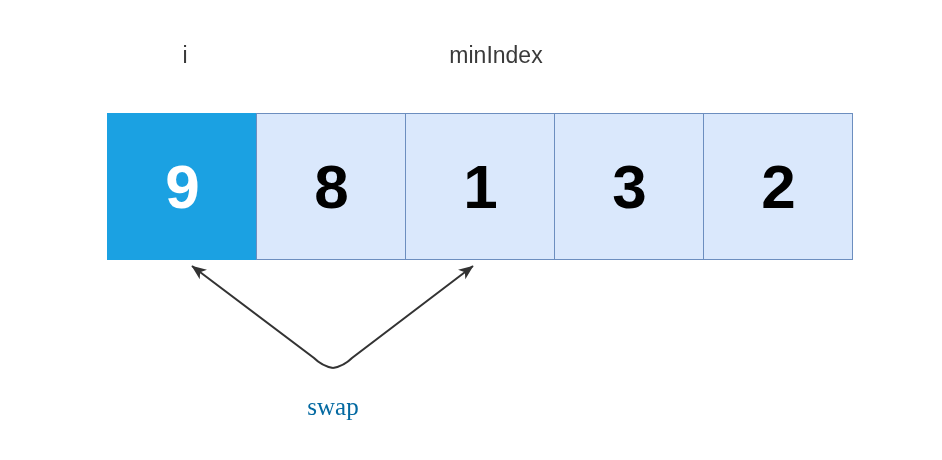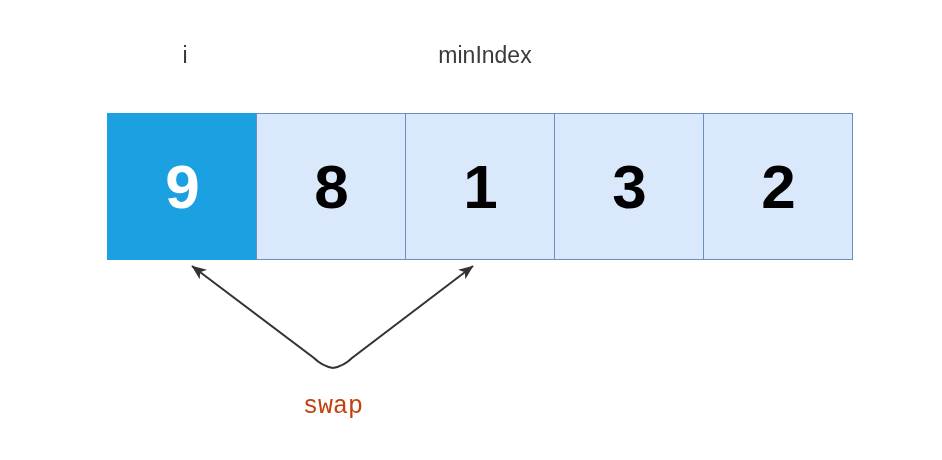--- a/index.html
+++ b/index.html
@@ -24,21 +24,21 @@
     position: absolute;
     transform: translateX(-50%);
     white-space: nowrap;
     font-size: 23px;
     color: #3a3a3a;
     font-family: "Liberation Sans", sans-serif;
     line-height: 1;
     text-align: center;
   }
   .pointer-label.label-i       { left: 185px; top: 44px; }
-  .pointer-label.label-minindex{ left: 485px; top: 44px; text-align: center; }
+  .pointer-label.label-minindex{ left: 496px; top: 44px; text-align: center; }
 
   
   .array-row {
     position: absolute;
     left: 107px;
     top: 113px;
     display: flex;
     height: 147px;
   }
   .array-cell {
@@ -74,22 +74,22 @@
     width: 942px;
     height: 460px;
     pointer-events: none;
   }
   .swap-label {
     position: absolute;
     left: 333px;
     top: 394px;
     transform: translateX(-50%);
     font-size: 25px;
-    color: #c2410c;
-    font-family: Liberation Mono, monospace;
+    color: #0369a1;
+    font-family: Liberation Serif, serif;
     line-height: 1;
     white-space: nowrap;
   }
 </style>
 </head>
 <body>
 
 <div id="canvas">
 
   <div class="pointer-label label-i">i</div>

